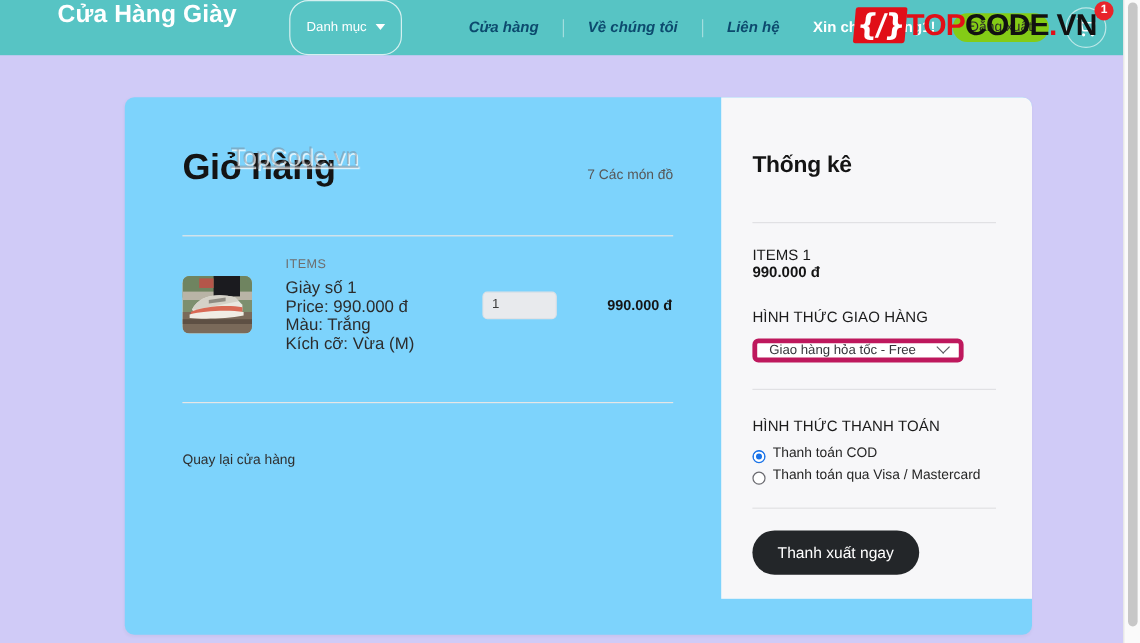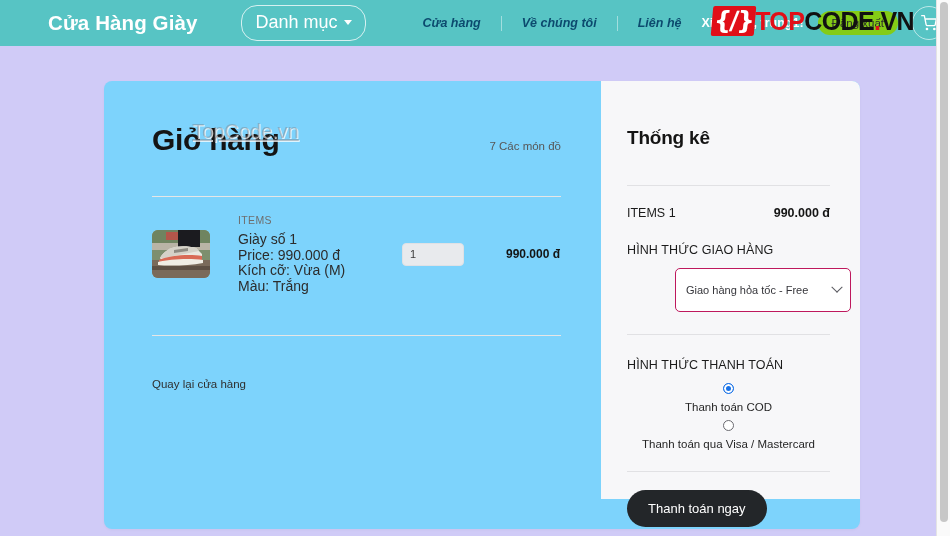--- a/index.html
+++ b/index.html
@@ -41,37 +41,36 @@
     border-radius: 5px;
     background: #c7c7c7;
   }
 
   
   #header {
     position: relative;
     height: 46px;
     background: #57c4c4;
     display: flex;
-    align-items: center;
     padding: 0 14px 0 48px;
     z-index: 5;
   }
   .brand {
     color: #ffffff;
     font-size: 20.5px;
     font-weight: bold;
     letter-spacing: .1px;
     white-space: nowrap;
   }
   .cat-btn {
     margin-left: 44px;
     border: 1px solid rgba(255,255,255,.75);
     border-radius: 16px;
     color: #ffffff;
-    font-size: 18px;
+    font-size: 11px;
     padding: 6px 13px 7px;
     display: flex;
     align-items: center;
     gap: 7px;
     cursor: pointer;
     white-space: nowrap;
     background: transparent;
   }
   .caret {
     width: 0; height: 0;
@@ -303,68 +302,67 @@
   }
   .sum-hr {
     border-top: 1px solid #e1e1e4;
     margin: 36px 0 0;
   }
   .items-row {
     display: flex;
     justify-content: space-between;
     align-items: baseline;
     margin-top: 20px;
+    flex-direction: column;
   }
   .items-label {
     font-size: 12.5px;
     color: #1b1b1b;
   }
   .items-value {
     font-size: 12.5px;
     font-weight: bold;
     color: #141414;
   }
   .sec-label {
     margin-top: 23px;
     font-size: 12.5px;
     color: #1b1b1b;
     letter-spacing: .1px;
   }
   .select-box {
     margin-top: 11px;
     width: 176px;
-    height: 44px;
+    height: 20px;
     background: #ffffff;
-    border: 1px solid #be185d;
+    border: 4px solid #be185d;
     border-radius: 5px;
     display: flex;
     align-items: center;
     justify-content: space-between;
     padding: 0 9px 0 10px;
     font-size: 11px;
     color: #35353a;
     cursor: pointer;
-    margin-left: 48px;
   }
   .chev {
     width: 8px; height: 8px;
     border-right: 1.4px solid #5a5a60;
     border-bottom: 1.4px solid #5a5a60;
     transform: rotate(45deg) translate(-2px,-2px);
   }
   .sum-hr2 {
     border-top: 1px solid #e1e1e4;
     margin-top: 22px;
   }
   .radio-row {
     display: flex;
-    align-items: center;
+    align-items: flex-end;
     margin-top: 9px;
     gap: 6px;
-    flex-direction: column;
   }
   .radio-row.second { margin-top: 3px; }
   .rdo {
     width: 11px; height: 11px;
     border-radius: 50%;
     border: 1px solid #6a6a70;
     background: #ffffff;
     flex: 0 0 auto;
     margin-top: 2px;
     position: relative;
@@ -486,22 +484,22 @@
               <path d="M7 30 C18 25, 38 24, 50 26 L50 31 C36 33, 16 34, 7 33 Z" fill="#d96a55"></path>
               <path d="M6 32 C18 29, 38 28, 51 30 L51 33 C36 36, 15 36, 6 35 Z" fill="#f0ede4"></path>
               <path d="M22 20 L36 18 L36 21 L22 23 Z" fill="#8e8b82"></path>
             </svg>
           </div>
 
           <div class="item-info">
             <div class="brand-name">ITEMS</div>
             <div class="item-line">Giày số 1</div>
             <div class="item-line">Price: 990.000 đ</div>
+            <div class="item-line">Màu: Trắng</div>
             <div class="item-line">Kích cỡ: Vừa (M)</div>
-            <div class="item-line">Màu: Trắng</div>
           </div>
 
           <input class="qty-box" type="text" value="1" style="">
 
           <div class="line-total">990.000 đ</div>
         </div>
 
         <div class="hr hr-2"></div>
 
         <a class="back-link" href="#">Quay lại cửa hàng</a>
@@ -534,21 +532,21 @@
           <span class="radio-label">Thanh toán COD</span>
         </div>
 
         <div class="radio-row second">
           <span class="rdo"></span>
           <span class="radio-label">Thanh toán qua Visa / Mastercard</span>
         </div>
 
         <div class="sum-hr3"></div>
 
-        <button class="pay-btn">Thanh toán ngay</button>
+        <button class="pay-btn">Thanh xuất ngay</button>
       </div>
     </div>
 
     <div class="wm" id="wm-top">TopCode.vn</div>
 
   </div>
 </div>
 
 <div id="scrollbar">
   <div class="thumb"></div>

